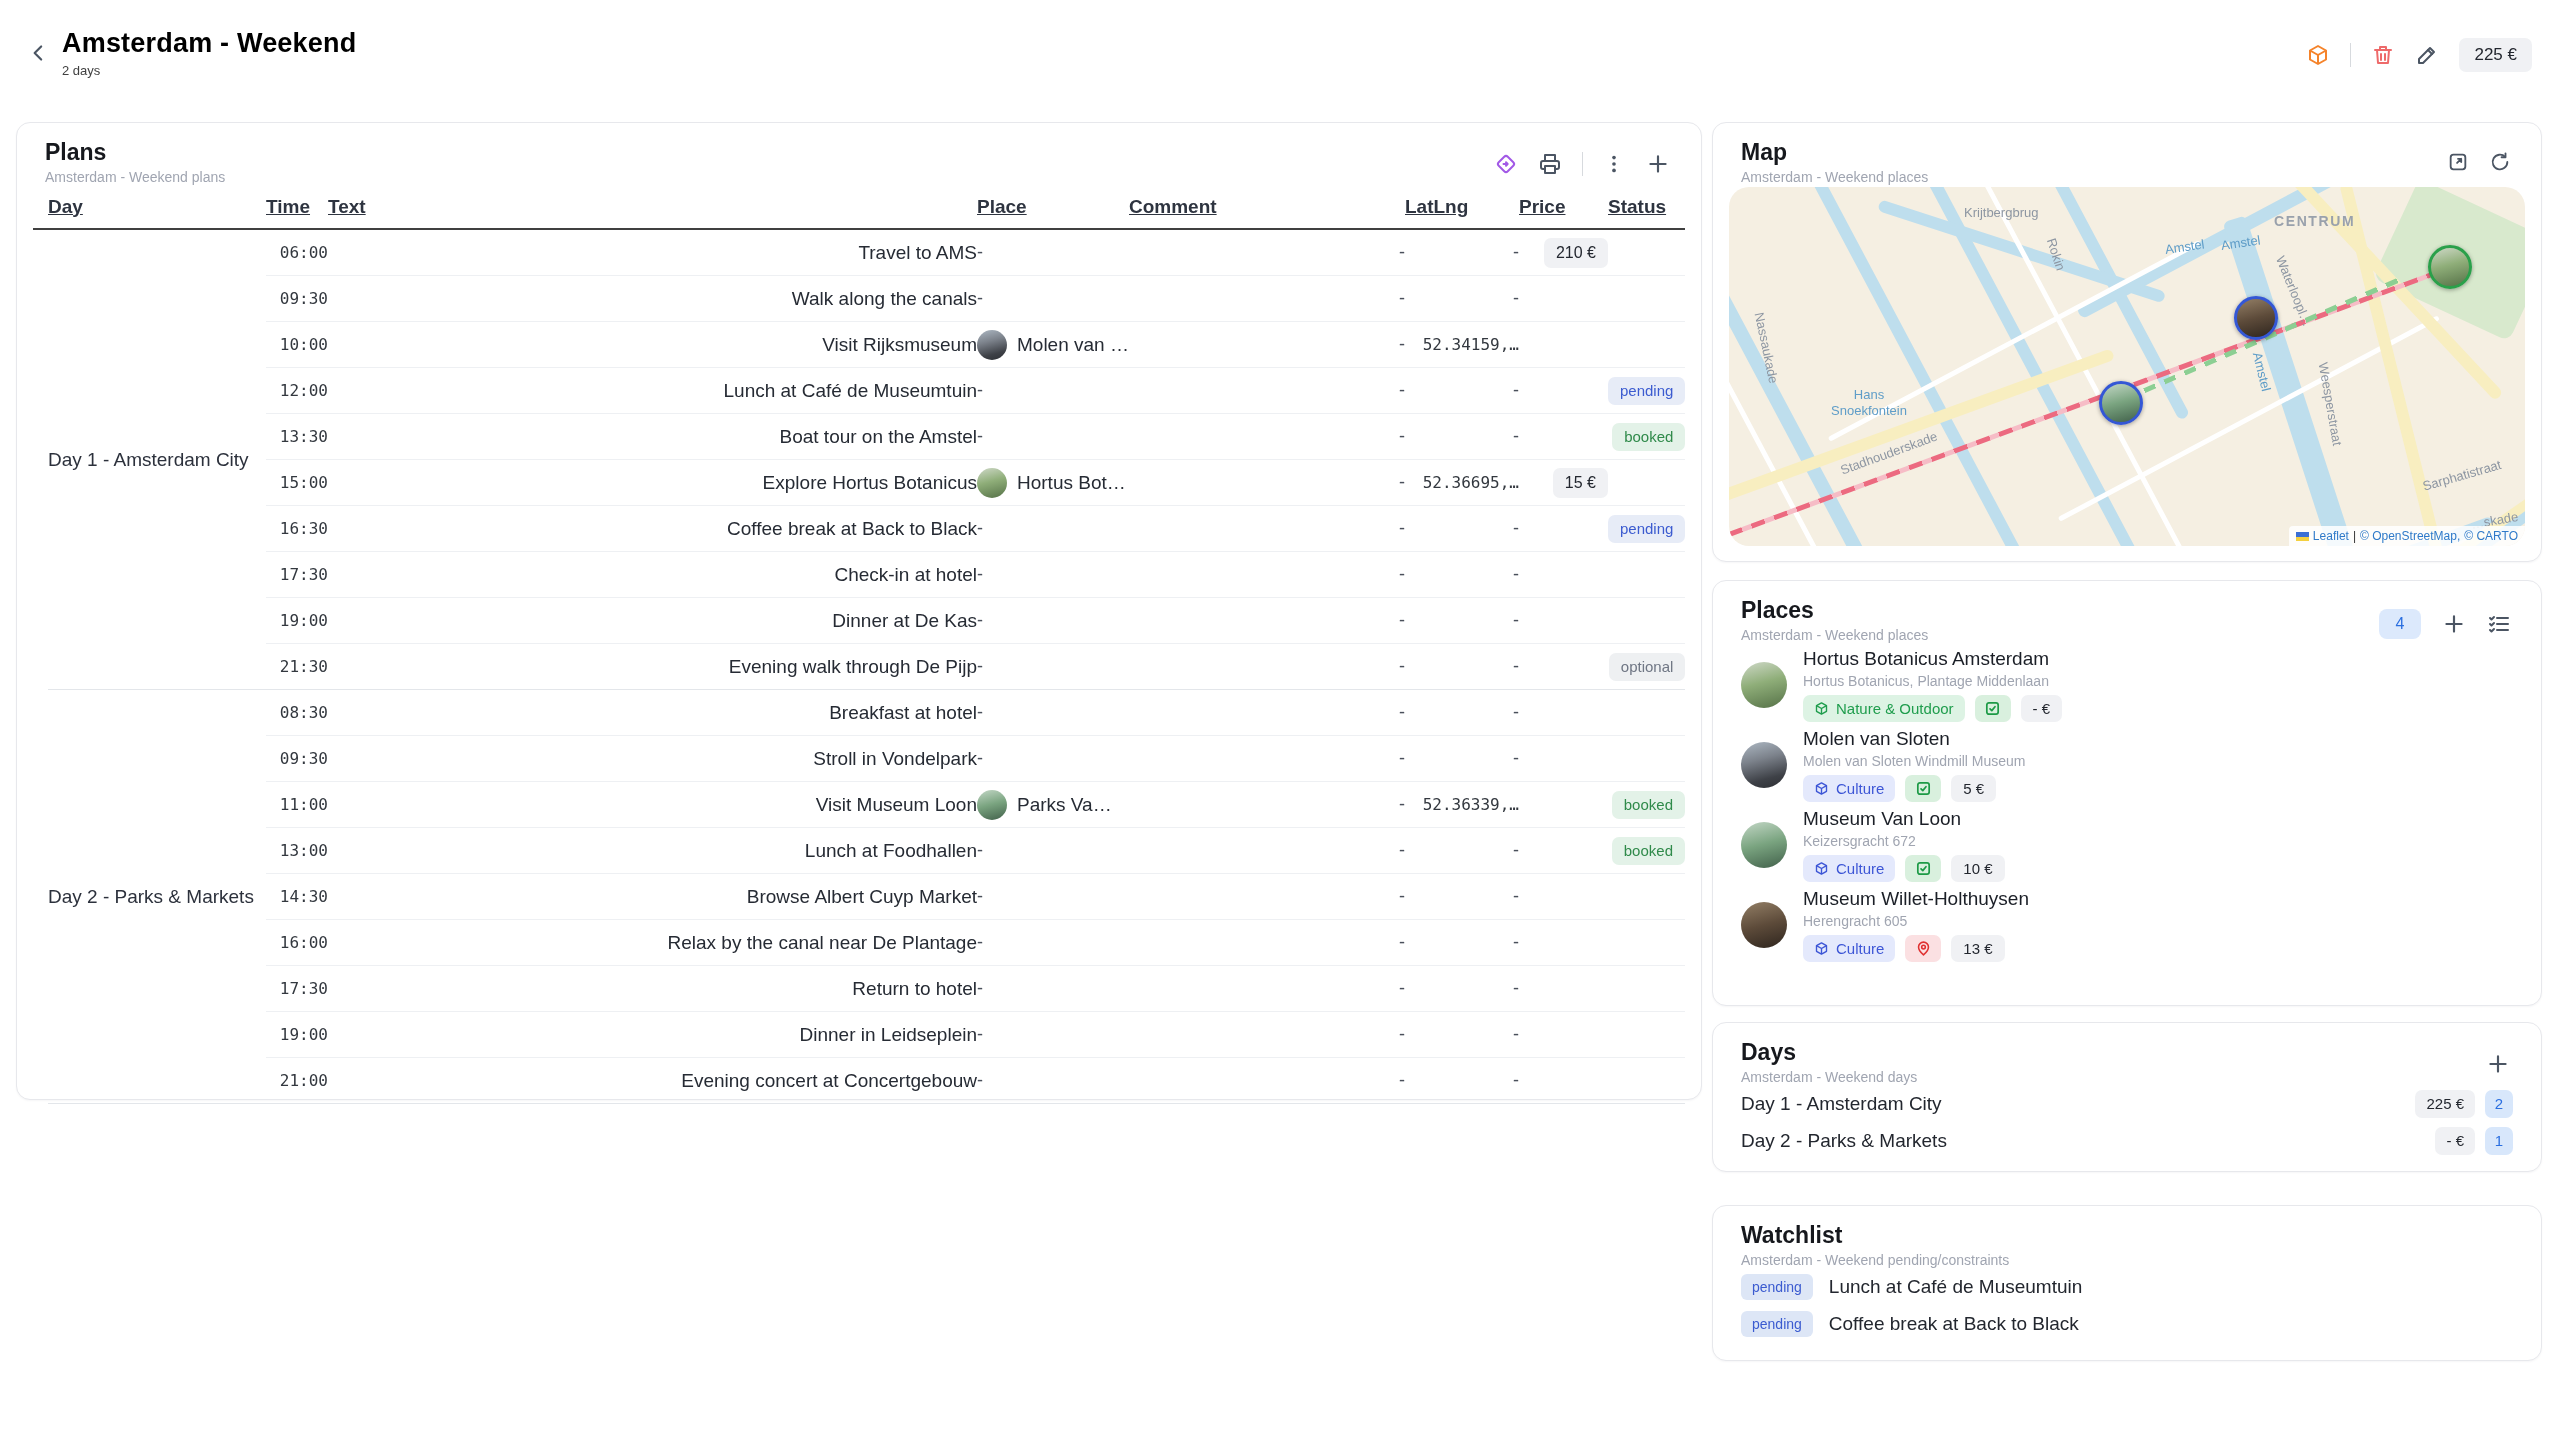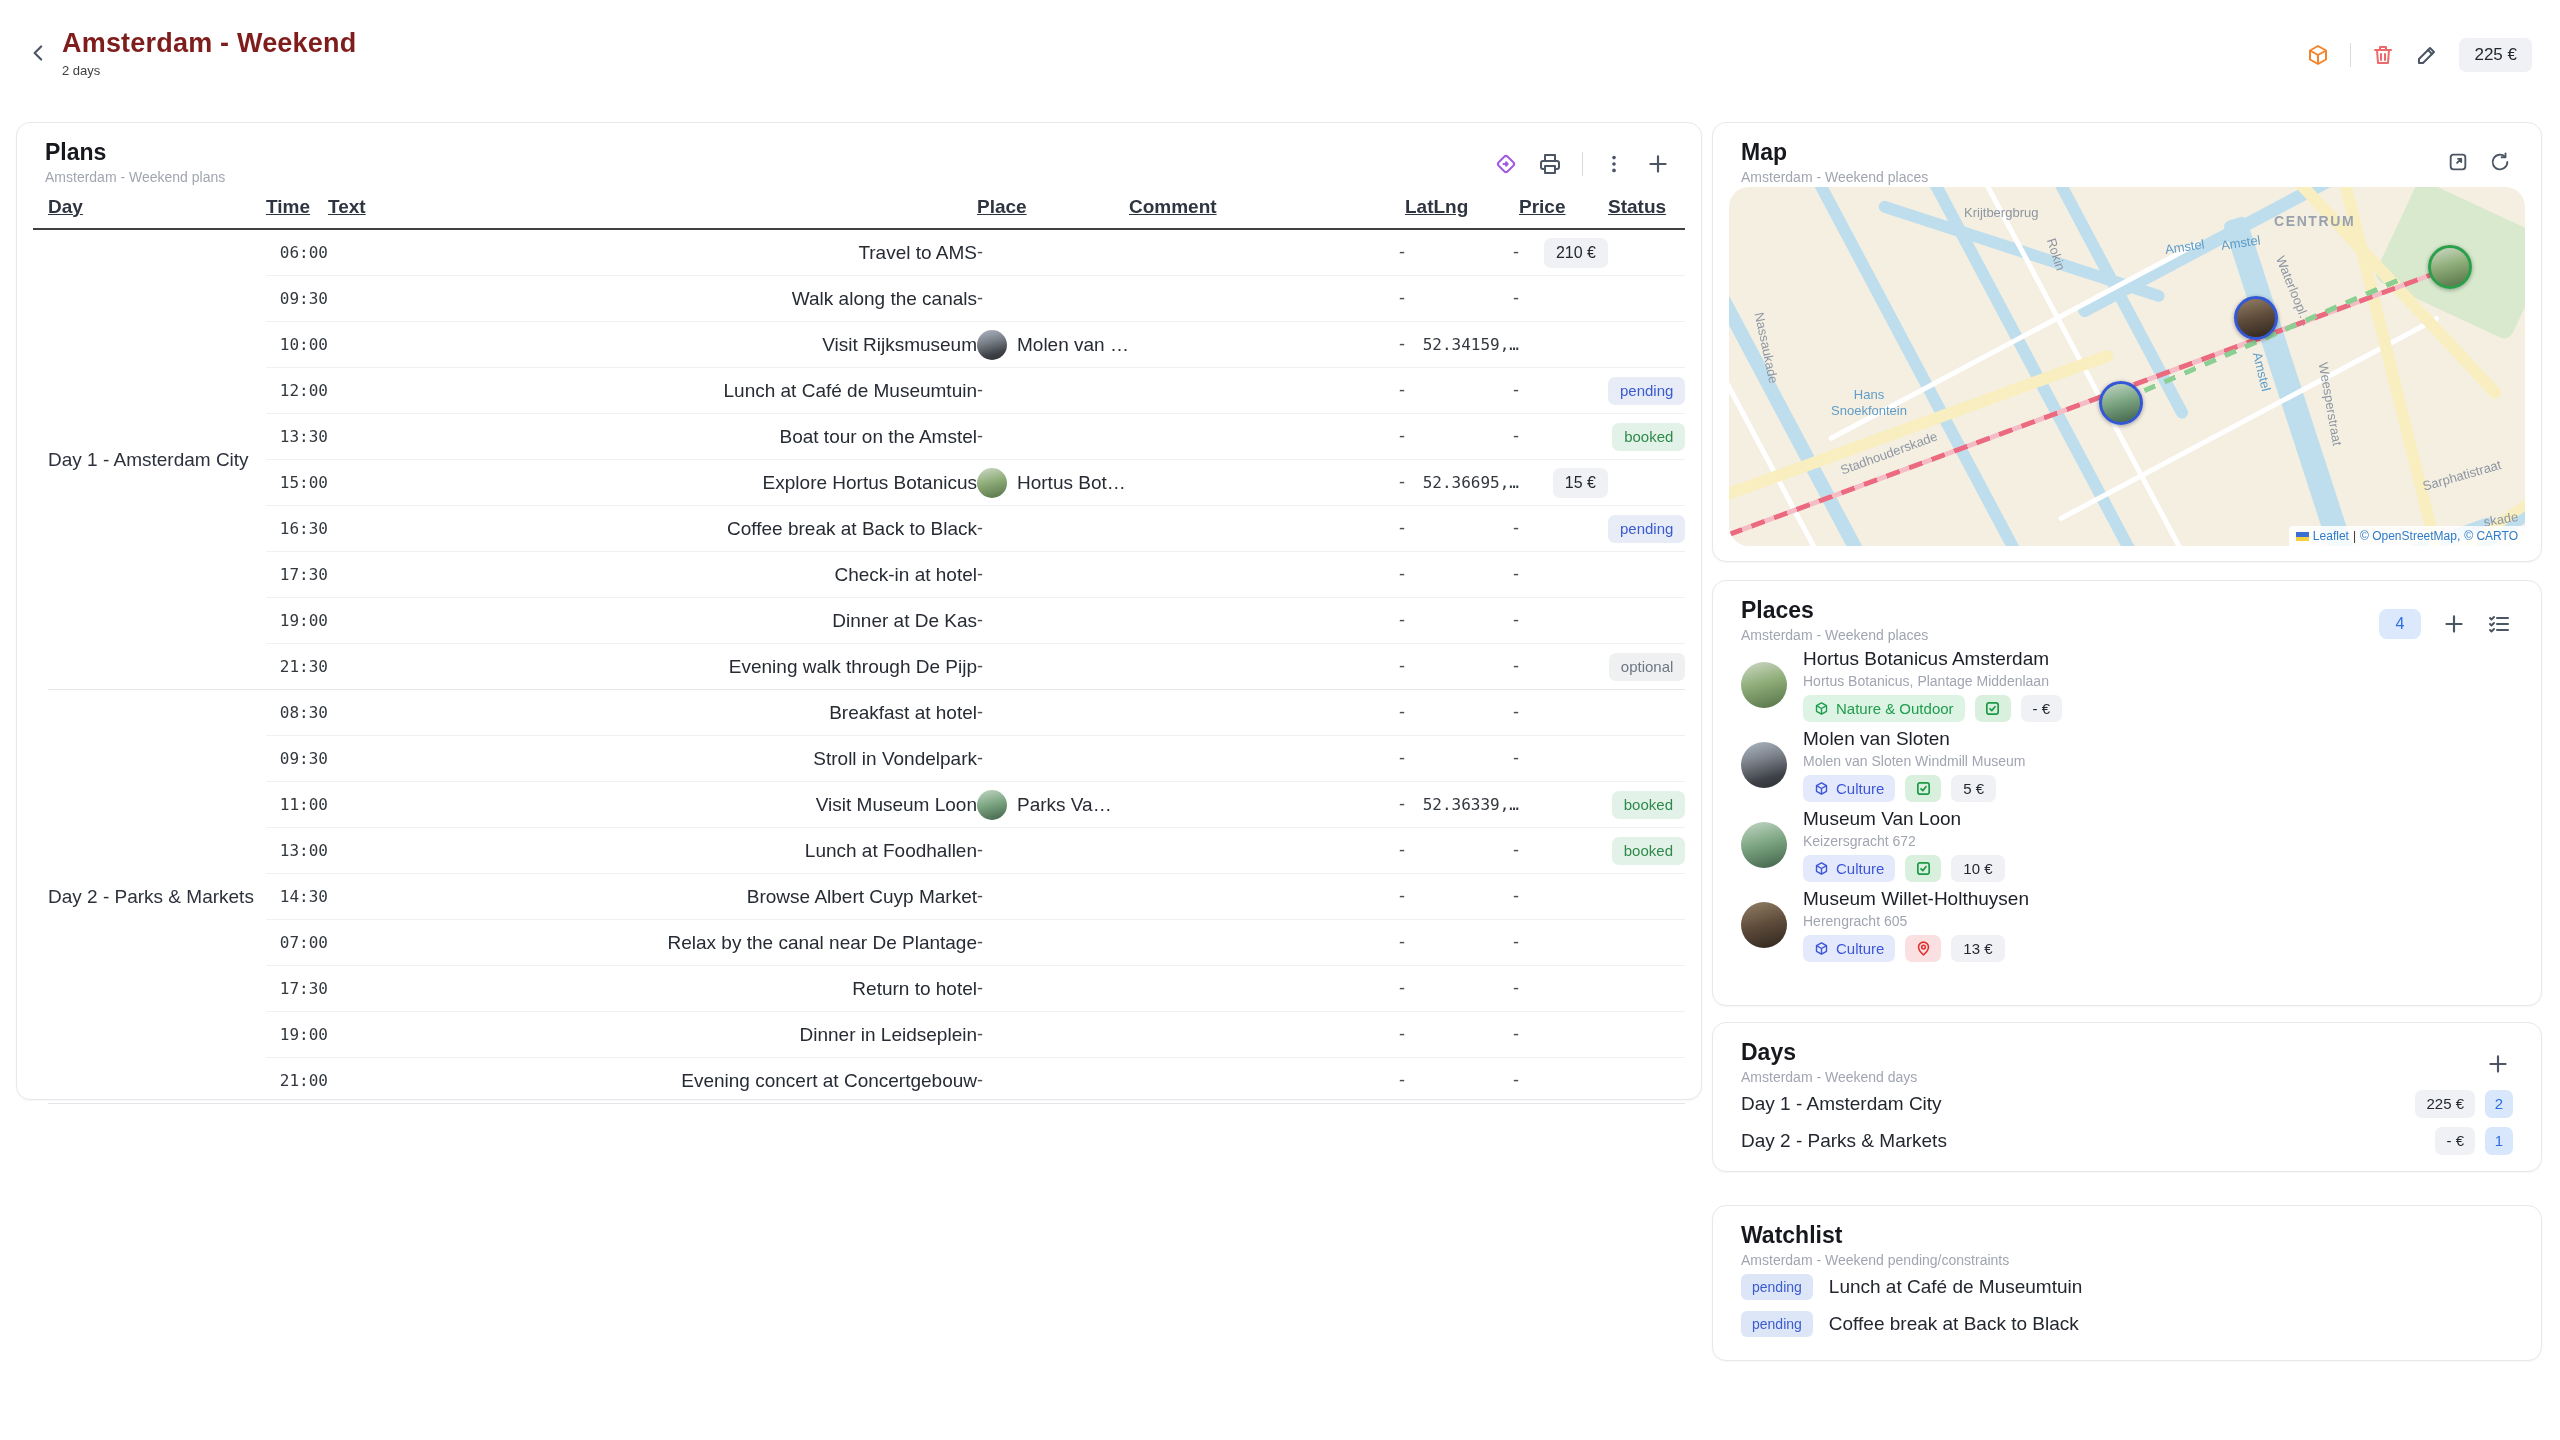--- a/index.html
+++ b/index.html
@@ -5,21 +5,21 @@
   html,body{margin:0;padding:0;background:#fff;}
   .page{position:relative;width:2560px;height:1440px;background:#fff;overflow:hidden;
         font-family:"Liberation Sans",sans-serif;color:#23272f;}
   button{background:none;border:none;padding:0;cursor:pointer;font-family:inherit;}
   svg{display:block;}
 
   
   .topbar{position:absolute;left:0;top:0;width:100%;height:110px;}
   .back-btn{position:absolute;left:26px;top:40px;color:#4b5563;}
   .titleblock{position:absolute;left:62px;top:28px;}
-  .titleblock h1{margin:0;font-size:27px;font-weight:700;color:#7f1d1d;letter-spacing:.2px;}
+  .titleblock h1{margin:0;font-size:27px;font-weight:700;color:#000000;letter-spacing:.2px;}
   .titleblock .sub{margin-top:4px;font-size:13px;color:#404040;}
   .topbar-actions{position:absolute;right:28px;top:38px;display:flex;align-items:center;gap:20px;}
   .vdiv{width:1px;height:24px;background:#d7dade;}
   .pill{display:inline-flex;align-items:center;justify-content:center;border-radius:7px;
         background:#f0f1f4;color:#23272f;}
   .total-pill{height:34px;padding:0 15px;font-size:17px;}
 
   
   .card{position:absolute;background:#fff;border:1px solid #e7e8ec;border-radius:14px;
         box-shadow:0 1px 2px rgba(16,24,40,.04);}
@@ -477,21 +477,21 @@
     <div class="c-comment dash">-</div>
     <div class="c-latlng dash">-</div>
     <div class="c-price">
       
     </div>
     <div class="c-status">
       
     </div>
   </div>
             <div class="trow">
-    <div class="c-time cell-time mono">07:00</div>
+    <div class="c-time cell-time mono">16:00</div>
     <div class="c-text cell-text">Relax by the canal near De Plantage</div>
     <div class="c-place cell-place">
 
       <span class="dash">-</span>
     </div>
     <div class="c-comment dash">-</div>
     <div class="c-latlng dash">-</div>
     <div class="c-price">
       
     </div>

